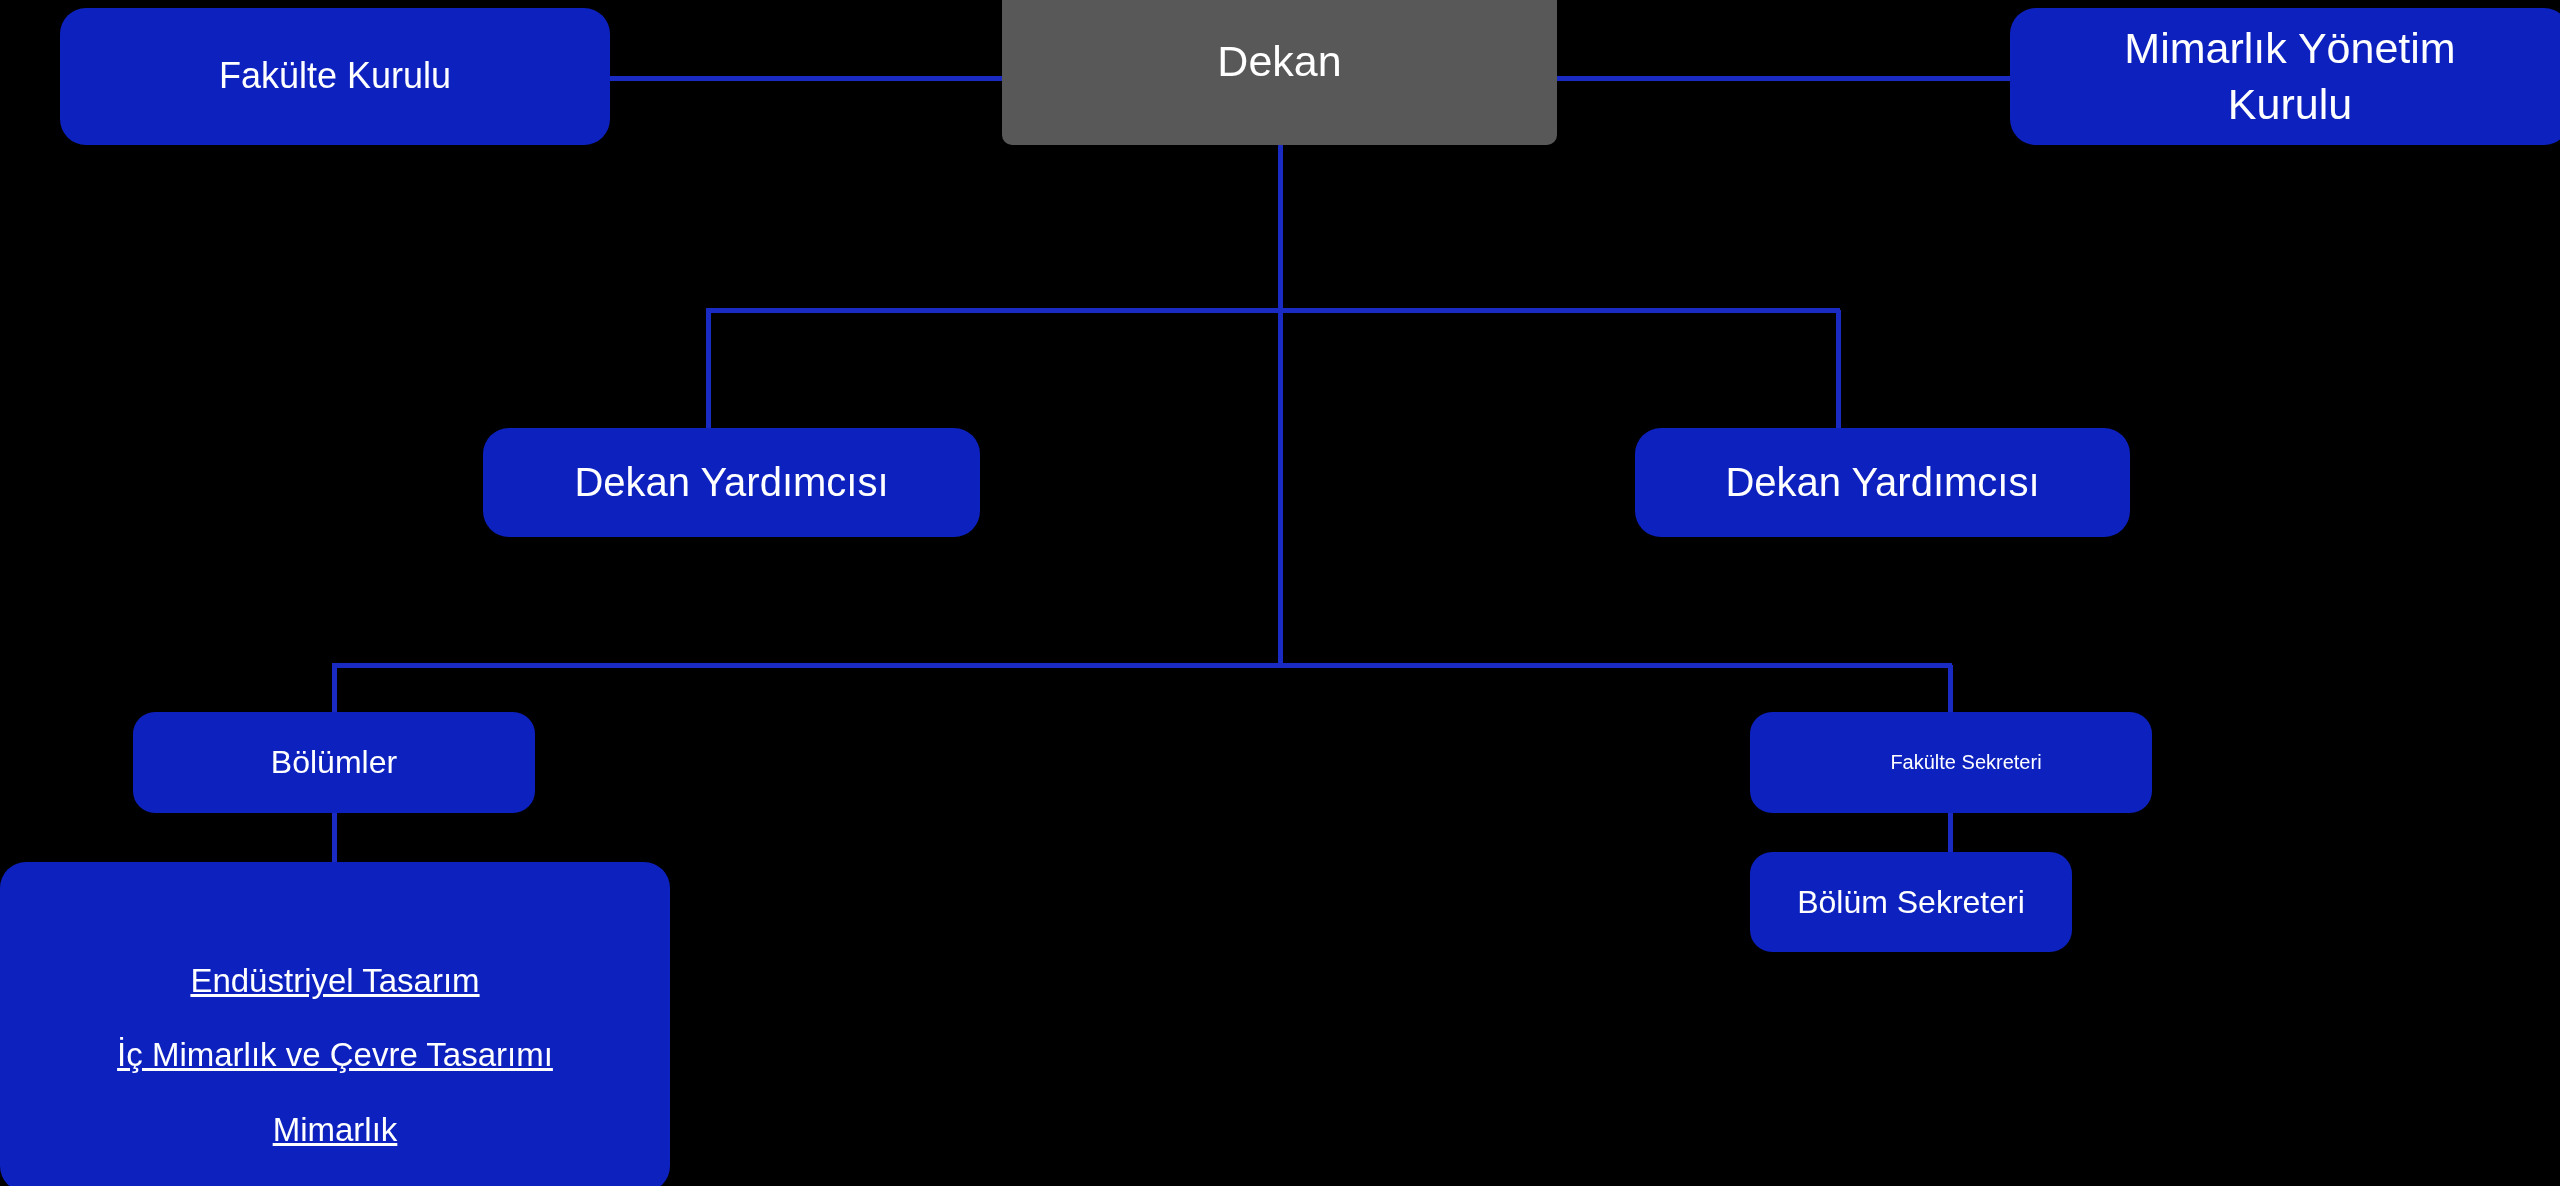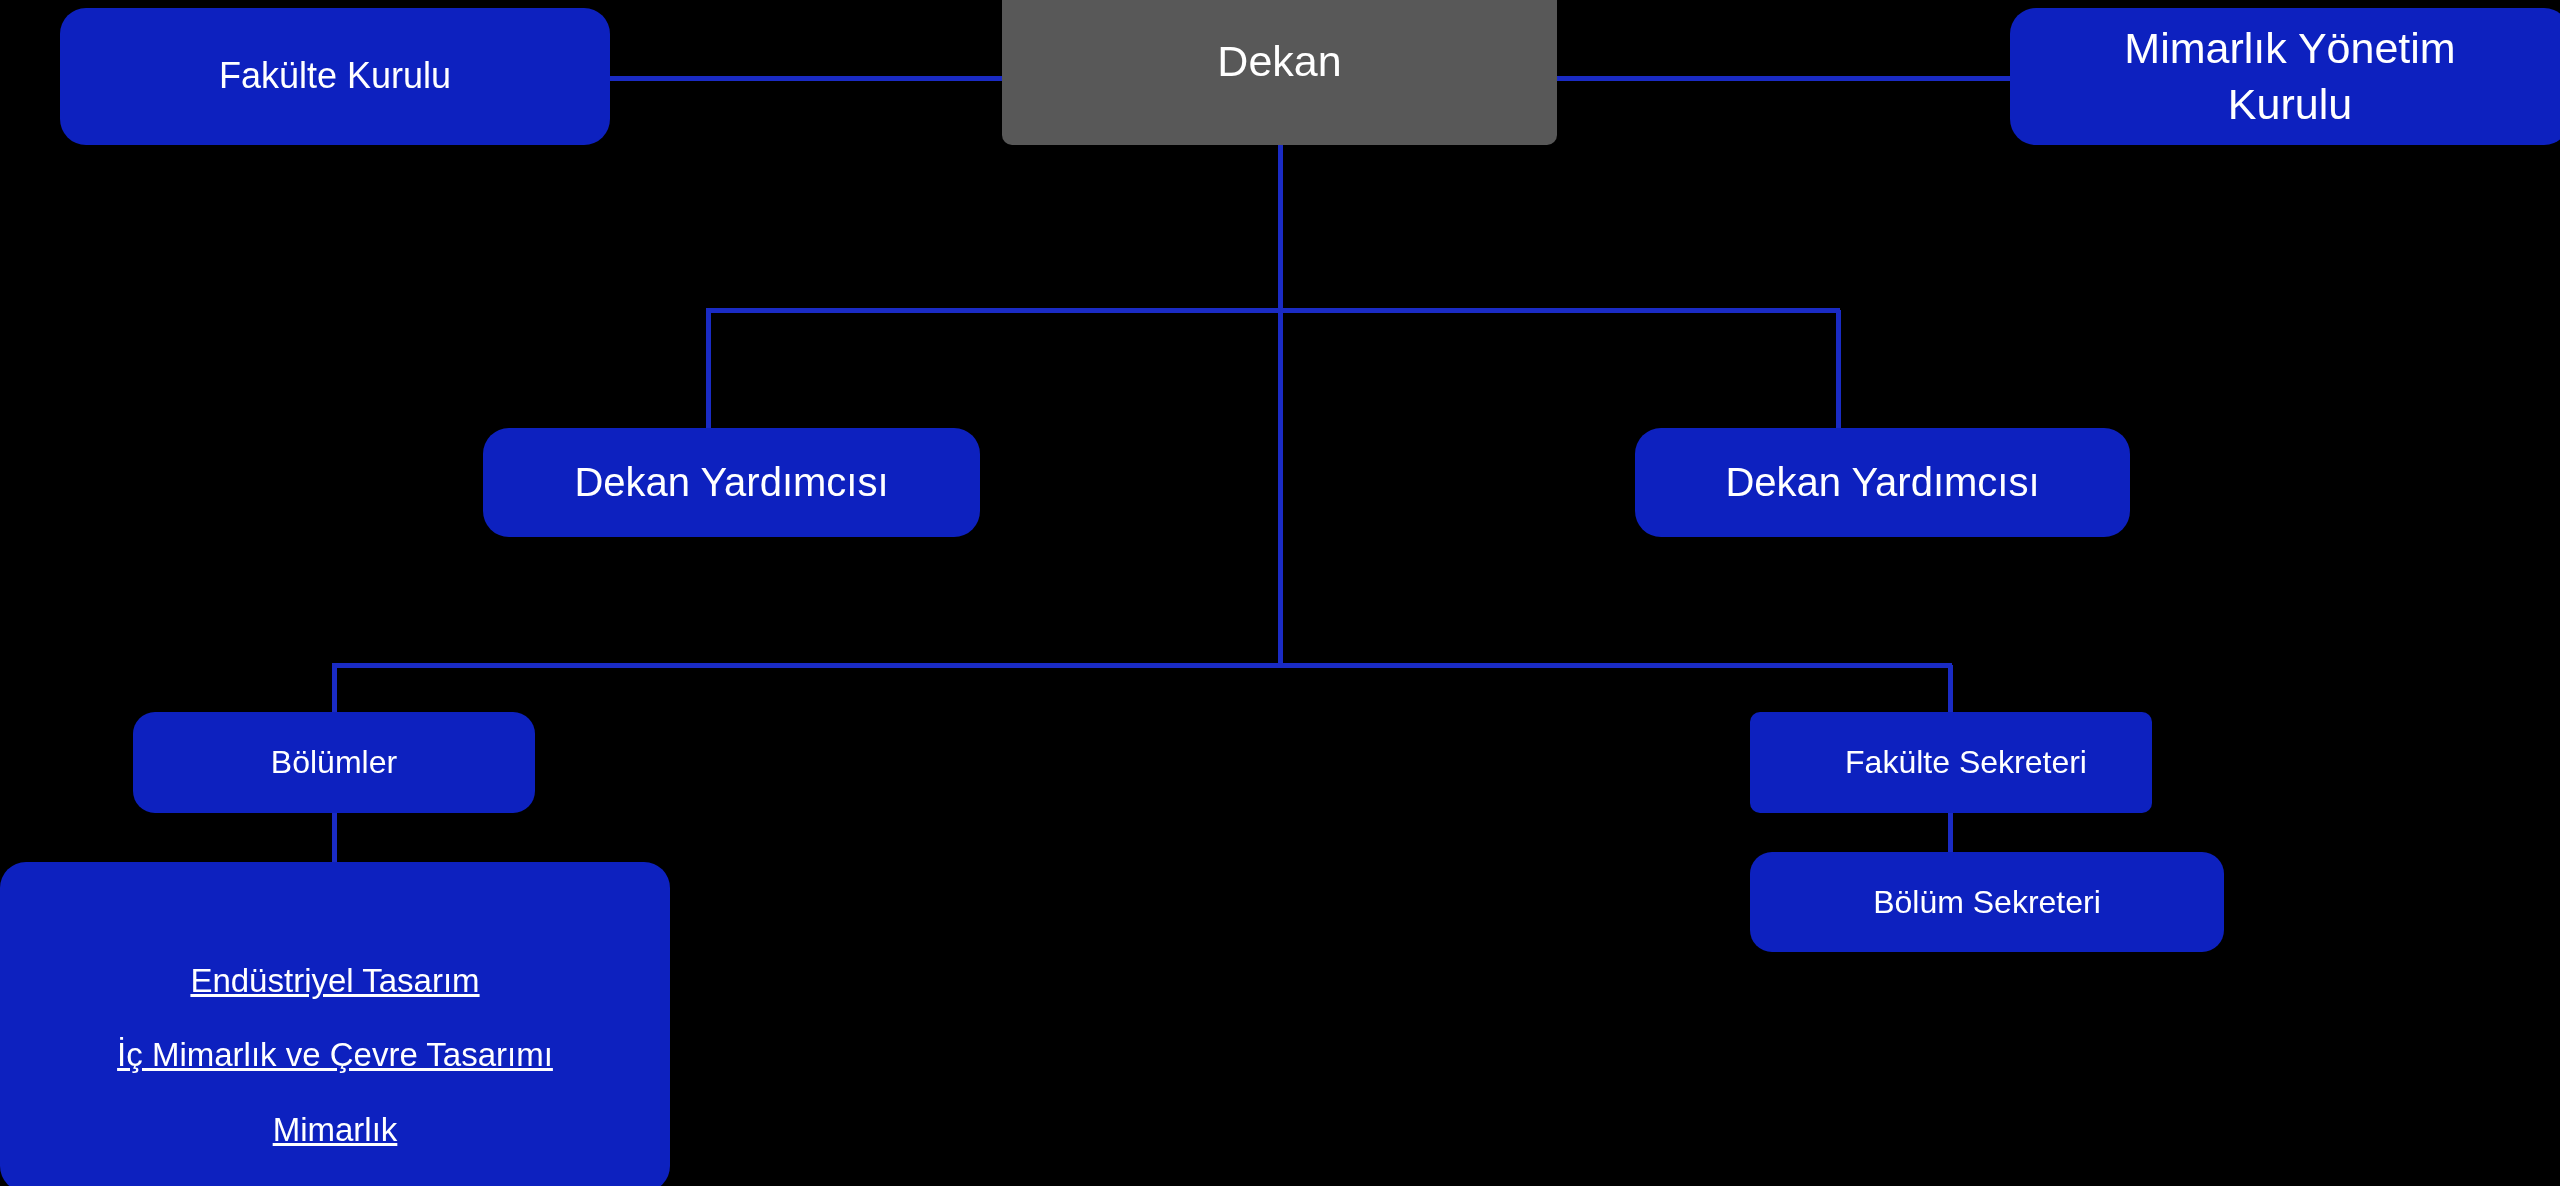--- a/index.html
+++ b/index.html
@@ -50,22 +50,22 @@
     white-space: pre-line;
   }
 
   
   #node-fakulte-kurulu   { left: 60px;   top: 8px;    width: 550px; height: 137px; font-size: 36px; }
   #node-dekan            { left: 1002px; top: -22px;  width: 555px; height: 167px; font-size: 43px; border-radius: 10px; }
   #node-fyk              { left: 2010px; top: 8px;    width: 560px; height: 137px; font-size: 43px; }
   #node-dekan-yrd-left   { left: 483px;  top: 428px;  width: 497px; height: 109px; font-size: 40px; }
   #node-dekan-yrd-right  { left: 1635px; top: 428px;  width: 495px; height: 109px; font-size: 40px; }
   #node-bolumler         { left: 133px;  top: 712px;  width: 402px; height: 101px; font-size: 32px; border-radius: 22px; }
-  #node-fakulte-sekreteri{ left: 1750px; top: 712px;  width: 402px; height: 101px; font-size: 32px; border-radius: 10px; padding-left: 40px; }
-  #node-bolum-sekreteri  { left: 1750px; top: 852px;  width: 474px; height: 100px; font-size: 32px; border-radius: 22px; }
+  #node-fakulte-sekreteri{ left: 1750px; top: 712px;  width: 402px; height: 101px; font-size: 20px; border-radius: 22px; padding-left: 40px; }
+  #node-bolum-sekreteri  { left: 1750px; top: 852px;  width: 322px; height: 100px; font-size: 32px; border-radius: 22px; }
   #node-departments {
     left: 0px; top: 862px; width: 670px; height: 330px;
     font-size: 33px; border-radius: 26px;
     align-items: flex-start;
     padding-top: 82px;
   }
   #node-departments .node-label { line-height: 2.25; text-decoration: underline; }
 </style>
 </head>
 <body>

